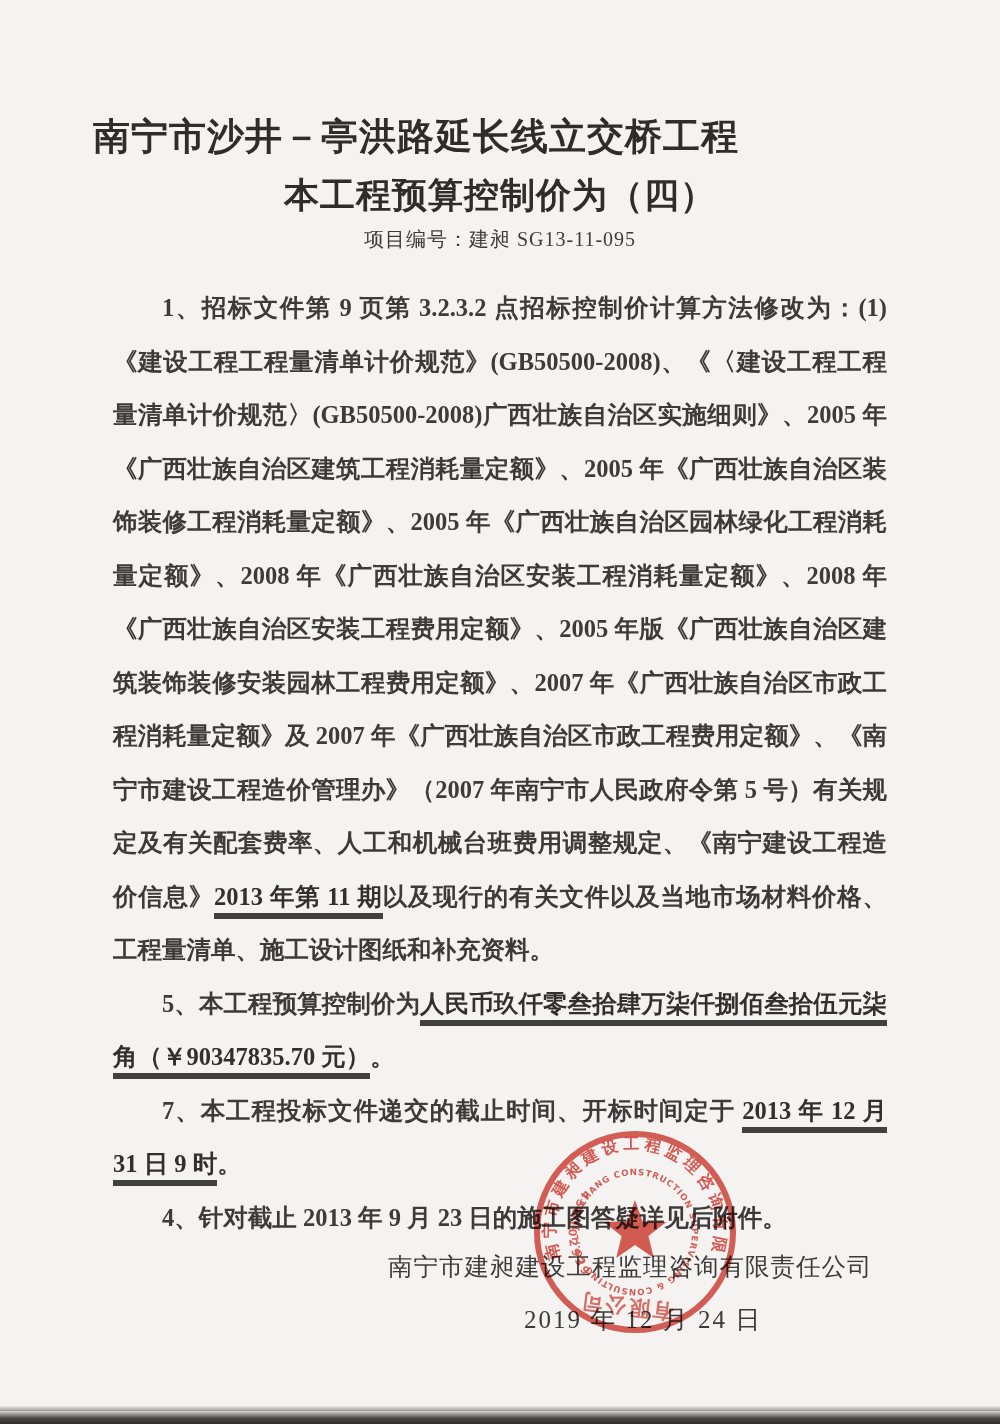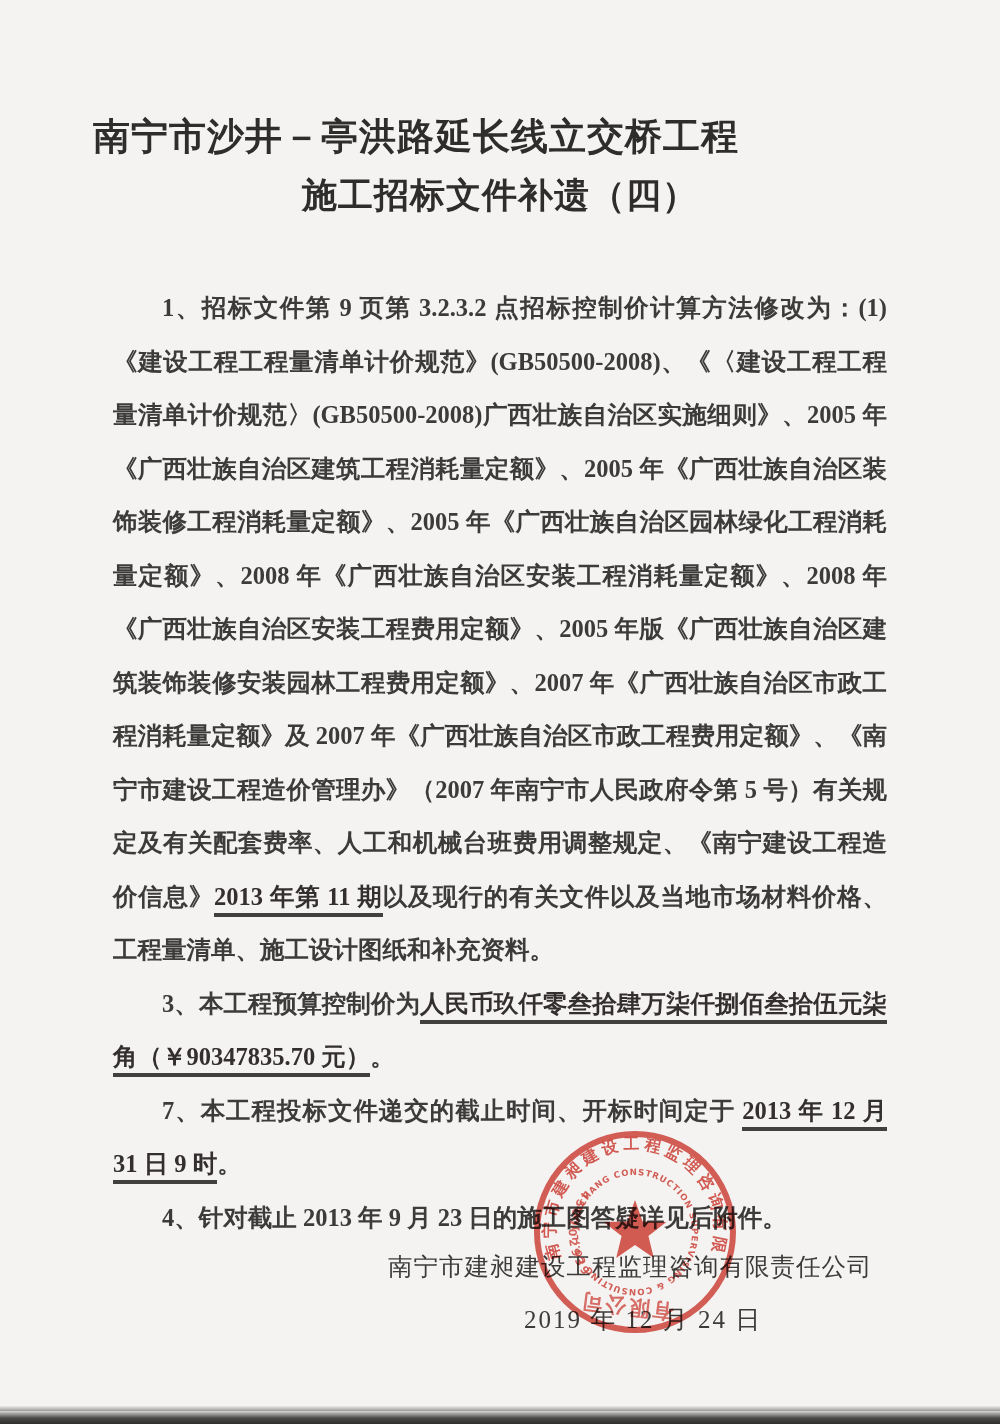--- a/index.html
+++ b/index.html
@@ -48,21 +48,21 @@
     font-size: 24.5px;
     line-height: 53.5px;
     text-align: justify;
     text-justify: inter-character;
     color: #3d3b3a;
   }
   .doc-body p.para { margin: 0; text-indent: 2em; }
   .doc-body span.normal { font-weight: bold; }
   .doc-body span.em {
     font-weight: bold;
-    border-bottom: 4px solid #404040;
+    border-bottom: 6px solid #404040;
     padding-bottom: 3px;
     color: #332f2e;
   }
   .sig-company {
     position: absolute;
     top: 1250px; left: 388px;
     font-family: "Liberation Serif", serif;
     font-size: 24.5px;
     letter-spacing: 1px;
     color: #3d3b3a;
@@ -121,25 +121,26 @@
     width: 1000px; height: 13px;
     background: linear-gradient(#d8d7d5, #4a4947 55%, #2f2e2c);
   }
 </style>
 </head>
 <body>
 
 <div id="page">
 
   <div class="doc-title-1">南宁市沙井－亭洪路延长线立交桥工程</div>
-  <div class="doc-title-2">施工招标文件补遗（四）</div>
+  <div class="doc-title-2">本工程预算控制价为（四）</div>
+  <div class="project-no">项目编号：建昶 SG13-11-095</div>
 
   <div class="doc-body">
       <p class="para"><span class="normal">1、招标文件第 9 页第 3.2.3.2 点招标控制价计算方法修改为：(1)《建设工程工程量清单计价规范》(GB50500-2008)、《〈建设工程工程量清单计价规范〉(GB50500-2008)广西壮族自治区实施细则》、2005 年《广西壮族自治区建筑工程消耗量定额》、2005 年《广西壮族自治区装饰装修工程消耗量定额》、2005 年《广西壮族自治区园林绿化工程消耗量定额》、2008 年《广西壮族自治区安装工程消耗量定额》、2008 年《广西壮族自治区安装工程费用定额》、2005 年版《广西壮族自治区建筑装饰装修安装园林工程费用定额》、2007 年《广西壮族自治区市政工程消耗量定额》及 2007 年《广西壮族自治区市政工程费用定额》、《南宁市建设工程造价管理办》（2007 年南宁市人民政府令第 5 号）有关规定及有关配套费率、人工和机械台班费用调整规定、《南宁建设工程造价信息》</span><span class="em">2013 年第 11 期</span><span class="normal">以及现行的有关文件以及当地市场材料价格、工程量清单、施工设计图纸和补充资料。</span></p>
-      <p class="para"><span class="normal">3、本工程预算控制价为</span><span class="em">人民币玖仟零叁拾肆万柒仟捌佰叁拾伍元柒角（￥90347835.70 元）</span><span class="normal">。</span></p>
+      <p class="para"><span class="normal">5、本工程预算控制价为</span><span class="em">人民币玖仟零叁拾肆万柒仟捌佰叁拾伍元柒角（￥90347835.70 元）</span><span class="normal">。</span></p>
       <p class="para"><span class="normal">7、本工程投标文件递交的截止时间、开标时间定于 </span><span class="em">2013 年 12 月 31 日 9 时</span><span class="normal">。</span></p>
       <p class="para"><span class="normal">4、针对截止 2013 年 9 月 23 日的施工图答疑详见后附件。</span></p>
     </div>
 
   <div class="sig-company">南宁市建昶建设工程监理咨询有限责任公司</div>
   <div class="sig-date">2019 年 12 月 24 日</div>
 
   <svg class="stamp" viewBox="0 0 208 208" xmlns="http://www.w3.org/2000/svg">
     <g fill="#d6463e" stroke="none">
 

